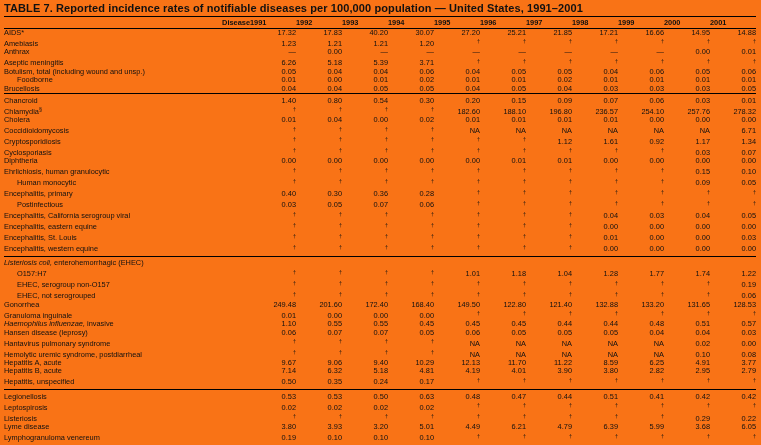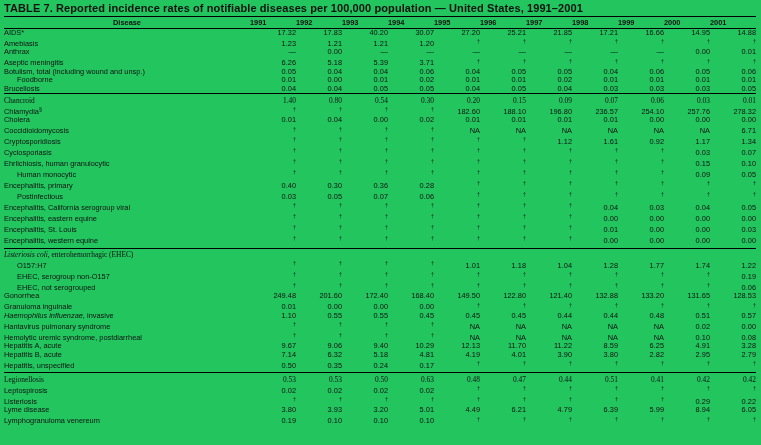--- a/index.html
+++ b/index.html
@@ -1,28 +1,28 @@
 <!DOCTYPE html>
 <html><head>
 <meta charset="utf-8">
 <style>
   html,body{margin:0;padding:0;background:#ffffff;}
   body{font-family:"Liberation Sans","DejaVu Sans",sans-serif;color:#111;}
-  .page{width:761px;height:445px;box-sizing:border-box;padding:1px 5px 0 4px;overflow:hidden;background:#22c55e;}
+  .page{width:761px;height:445px;box-sizing:border-box;padding:1px 5px 0 4px;overflow:hidden;background:#f97316;}
   .title{font-size:11px;font-weight:bold;letter-spacing:.1px;padding:1px 0 2px 0;white-space:nowrap;}
   table{width:100%;border-collapse:collapse;table-layout:fixed;}
   col.disease{width:246px;}
   thead th{font-size:7.4px;font-weight:bold;text-align:left;padding:1px 0 1px 0;border-top:1.6px solid #000;border-bottom:1px solid #000;line-height:9px;}
-  thead th.first{text-align:center;}
+  thead th.first{text-align:right;}
   td{font-size:7.4px;line-height:8.45px;padding:0;vertical-align:bottom;white-space:nowrap;overflow:hidden;}
   td.num{text-align:right;}
   td.dcell{text-align:left;margin-left:36px;}
   td.ind{padding-left:13px;}
   tbody.sect{border-top:1px solid #000;}
-  tbody.sect tr:first-child td{padding-top:2.5px;font-family:Liberation Serif, serif;}
+  tbody.sect tr:first-child td{padding-top:2.5px;}
   tbody.sect tr:last-child td{padding-bottom:2.5px;}
   .dag{font-size:5.4px;vertical-align:2.5px;}
   .fsup{font-size:5.4px;vertical-align:2.5px;}
   .it{font-style:italic;}
 </style>
 </head>
 <body>
 
 <div class="page">
   <div class="title">TABLE 7. Reported incidence rates of notifiable diseases per 100,000 population — United States, 1991–2001</div>
@@ -225,20 +225,34 @@
           <td class="num"><span class="dag">†</span></td>
           <td class="num"><span class="dag">†</span></td>
           <td class="num"><span class="dag">†</span></td>
           <td class="num"><span class="dag">†</span></td>
           <td class="num"><span class="dag">†</span></td>
           <td class="num"><span class="dag">†</span></td>
           <td class="num">0.03</td>
           <td class="num">0.07</td>
         </tr>
         <tr>
+          <td class="dcell"><span>Diphtheria</span></td>
+          <td class="num">0.00</td>
+          <td class="num">0.00</td>
+          <td class="num">0.00</td>
+          <td class="num">0.00</td>
+          <td class="num">0.00</td>
+          <td class="num">0.01</td>
+          <td class="num">0.01</td>
+          <td class="num">0.00</td>
+          <td class="num">0.00</td>
+          <td class="num">0.00</td>
+          <td class="num">0.00</td>
+        </tr>
+        <tr>
           <td class="dcell"><span>Ehrlichiosis, human granulocytic</span></td>
           <td class="num"><span class="dag">†</span></td>
           <td class="num"><span class="dag">†</span></td>
           <td class="num"><span class="dag">†</span></td>
           <td class="num"><span class="dag">†</span></td>
           <td class="num"><span class="dag">†</span></td>
           <td class="num"><span class="dag">†</span></td>
           <td class="num"><span class="dag">†</span></td>
           <td class="num"><span class="dag">†</span></td>
           <td class="num"><span class="dag">†</span></td>
@@ -437,20 +451,34 @@
           <td class="num">0.45</td>
           <td class="num">0.45</td>
           <td class="num">0.45</td>
           <td class="num">0.44</td>
           <td class="num">0.44</td>
           <td class="num">0.48</td>
           <td class="num">0.51</td>
           <td class="num">0.57</td>
         </tr>
         <tr>
+          <td class="dcell"><span>Hansen disease (leprosy)</span></td>
+          <td class="num">0.06</td>
+          <td class="num">0.07</td>
+          <td class="num">0.07</td>
+          <td class="num">0.05</td>
+          <td class="num">0.06</td>
+          <td class="num">0.05</td>
+          <td class="num">0.05</td>
+          <td class="num">0.05</td>
+          <td class="num">0.04</td>
+          <td class="num">0.04</td>
+          <td class="num">0.03</td>
+        </tr>
+        <tr>
           <td class="dcell"><span>Hantavirus pulmonary syndrome</span></td>
           <td class="num"><span class="dag">†</span></td>
           <td class="num"><span class="dag">†</span></td>
           <td class="num"><span class="dag">†</span></td>
           <td class="num"><span class="dag">†</span></td>
           <td class="num">NA</td>
           <td class="num">NA</td>
           <td class="num">NA</td>
           <td class="num">NA</td>
           <td class="num">NA</td>
@@ -476,21 +504,21 @@
           <td class="num">9.67</td>
           <td class="num">9.06</td>
           <td class="num">9.40</td>
           <td class="num">10.29</td>
           <td class="num">12.13</td>
           <td class="num">11.70</td>
           <td class="num">11.22</td>
           <td class="num">8.59</td>
           <td class="num">6.25</td>
           <td class="num">4.91</td>
-          <td class="num">3.28</td>
+          <td class="num">3.77</td>
         </tr>
         <tr>
           <td class="dcell"><span>Hepatitis B, acute</span></td>
           <td class="num">7.14</td>
           <td class="num">6.32</td>
           <td class="num">5.18</td>
           <td class="num">4.81</td>
           <td class="num">4.19</td>
           <td class="num">4.01</td>
           <td class="num">3.90</td>
@@ -561,21 +589,21 @@
           <td class="dcell"><span>Lyme disease</span></td>
           <td class="num">3.80</td>
           <td class="num">3.93</td>
           <td class="num">3.20</td>
           <td class="num">5.01</td>
           <td class="num">4.49</td>
           <td class="num">6.21</td>
           <td class="num">4.79</td>
           <td class="num">6.39</td>
           <td class="num">5.99</td>
-          <td class="num">8.94</td>
+          <td class="num">3.68</td>
           <td class="num">6.05</td>
         </tr>
         <tr>
           <td class="dcell"><span>Lymphogranuloma venereum</span></td>
           <td class="num">0.19</td>
           <td class="num">0.10</td>
           <td class="num">0.10</td>
           <td class="num">0.10</td>
           <td class="num"><span class="dag">†</span></td>
           <td class="num"><span class="dag">†</span></td>

